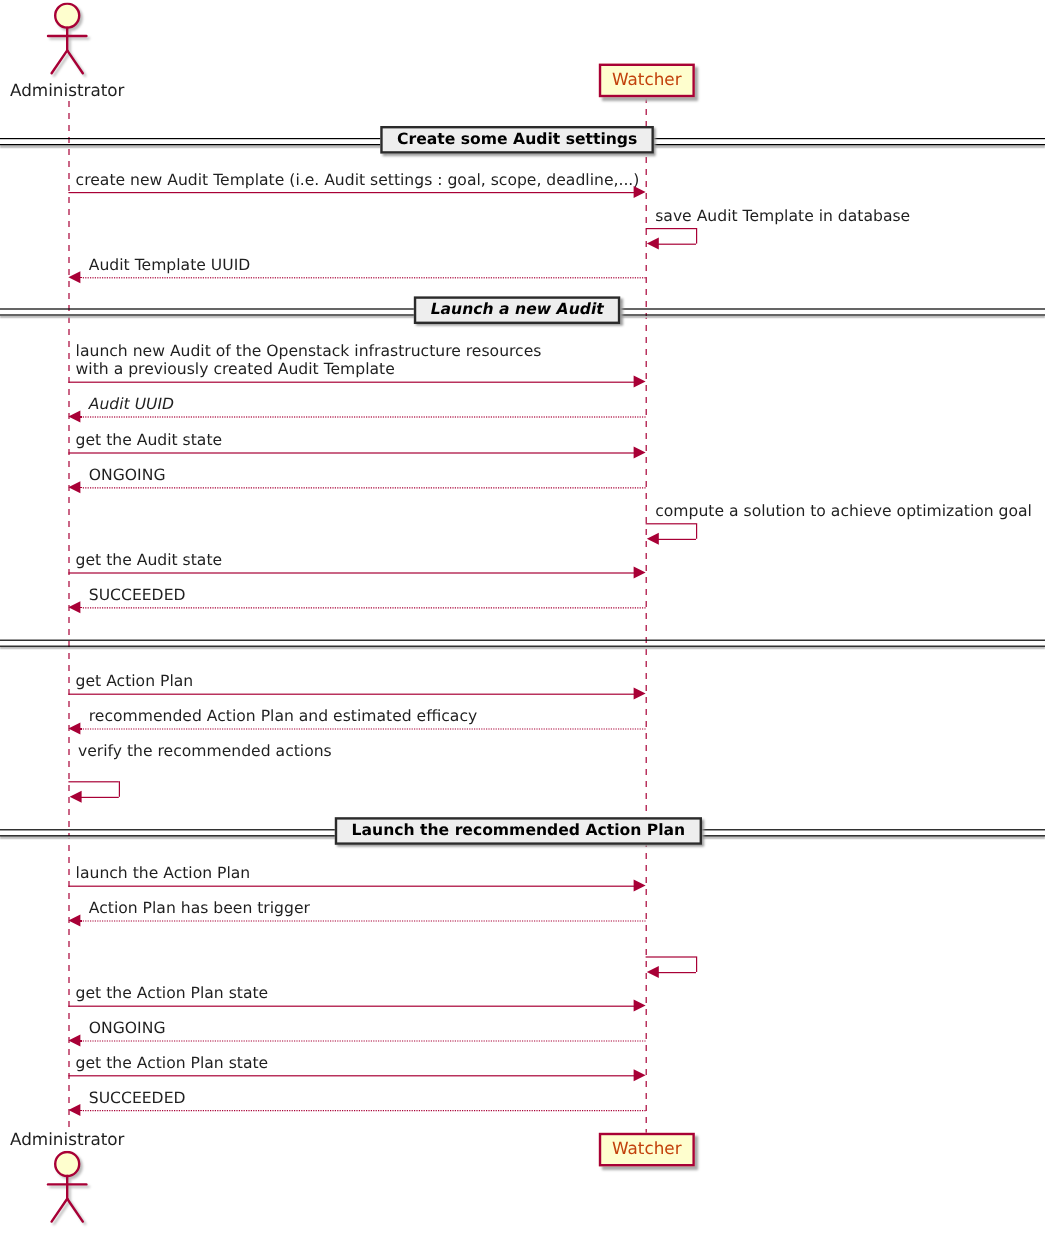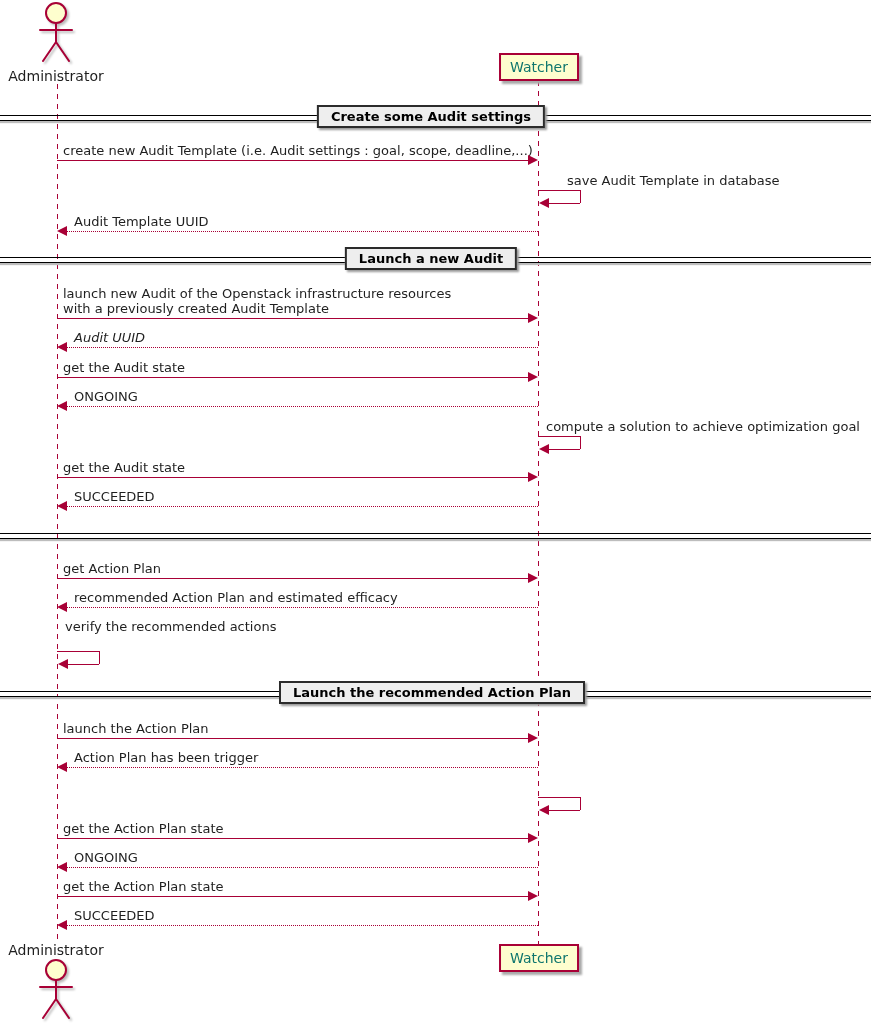--- a/index.html
+++ b/index.html
@@ -16,43 +16,43 @@
   .vline{position:absolute;width:0;border-left:1px solid var(--line);}
   .arrow{position:absolute;width:0;height:0;border-top:5px solid transparent;border-bottom:5px solid transparent;}
   .arrow.r{border-left:10px solid var(--line);}
   .arrow.l{border-right:10px solid var(--line);}
   .divider-line{position:absolute;left:0;width:871px;height:4px;border-top:1px solid #000;
     border-bottom:1px solid #000;box-shadow:0 2px 1px #bdbdbd;}
   .divider-box{position:absolute;transform:translateX(-50%);background:#EEEEEE;border:2px solid #2b2b2b;
     box-shadow:2px 2px 2px #9a9a9a;font-weight:bold;font-size:13px;line-height:19px;padding:0 12px;
     color:#000;white-space:nowrap;}
   .pbox{position:absolute;transform:translateX(-50%);background:#FEFECE;border:2px solid var(--line);
-    box-shadow:3px 3px 2px #aaa;font-size:14px;line-height:24px;padding:0 9px;color:#0f766e;white-space:nowrap;}
+    box-shadow:3px 3px 2px #aaa;font-size:14px;line-height:24px;padding:0 9px;color:#c2410c;white-space:nowrap;}
   .actor-label{position:absolute;transform:translateX(-50%);font-size:14px;color:#1f1f1f;white-space:nowrap;}
   svg.actor{position:absolute;transform:translateX(-50%);filter:drop-shadow(2px 2px 1px #bbb);}
 </style>
 </head>
 <body>
 
 <div id="stage">
     <div class="lifeline" style="left: 57px; top: 84px; height: 859px; background-image: repeating-linear-gradient(rgb(168, 0, 54) 0px, rgb(168, 0, 54) 5px, transparent 5px, transparent 10px);"></div>
     <div class="lifeline" style="left: 538px; top: 81px; height: 863px; background-image: repeating-linear-gradient(rgb(168, 0, 54) 0px, rgb(168, 0, 54) 5px, transparent 5px, transparent 10px);"></div>
     <div class="divider-line" style="top: 115px;"></div>
     <div class="divider-box" style="left: 431px; top: 105px;">Create some Audit settings</div>
     <div class="divider-line" style="top: 257px;"></div>
-    <div class="divider-box" style="left: 431px; top: 247px;">Launch a new Audit</div>
+    <div class="divider-box" style="left: 431px; top: 247px; font-style: italic;">Launch a new Audit</div>
     <div class="divider-line" style="top: 533px;"></div>
     <div class="divider-line" style="top: 691px;"></div>
     <div class="divider-box" style="left: 432px; top: 681px;">Launch the recommended Action Plan</div>
     <div class="msg-label" style="left: 63px; top: 143px;">
       <div>create new Audit Template (i.e. Audit settings : goal, scope, deadline,...)</div>
     </div>
     <div class="hline solid" style="left: 57px; top: 160px; width: 472px;"></div>
     <div class="arrow r" style="left: 528px; top: 155px;"></div>
-    <div class="msg-label" style="left: 546px; top: 173px; margin-left: 21px;">
+    <div class="msg-label" style="left: 546px; top: 173px;">
       <div>save Audit Template in database</div>
     </div>
     <div class="hline solid" style="left: 538px; top: 190px; width: 42px;"></div>
     <div class="vline" style="left: 580px; top: 190px; height: 13px;"></div>
     <div class="hline solid" style="left: 548px; top: 203px; width: 32px;"></div>
     <div class="arrow l" style="left: 539px; top: 198px;"></div>
     <div class="msg-label" style="left: 74px; top: 214px;">
       <div>Audit Template UUID</div>
     </div>
     <div class="hline dotted" style="left: 66px; top: 231px; width: 472px;"></div>

